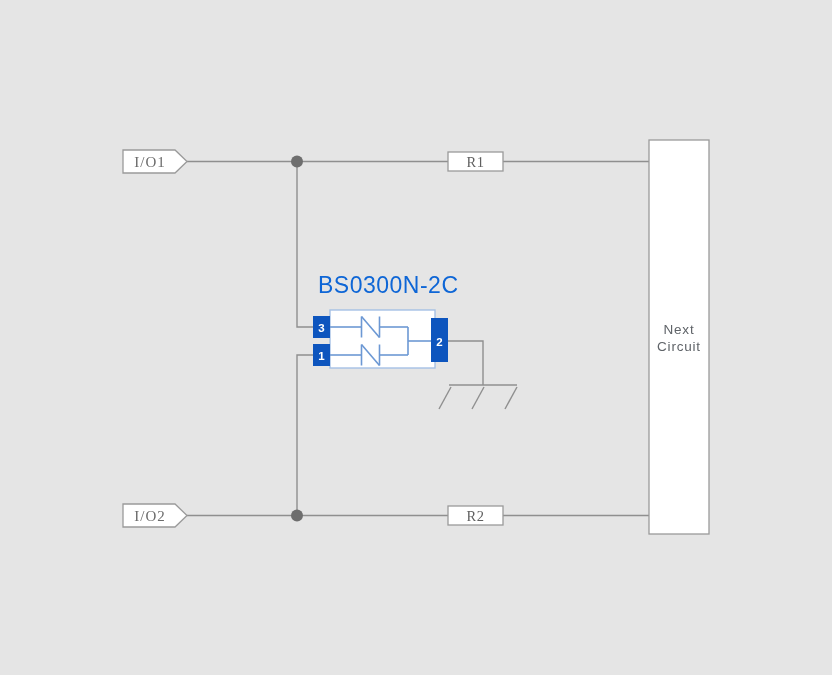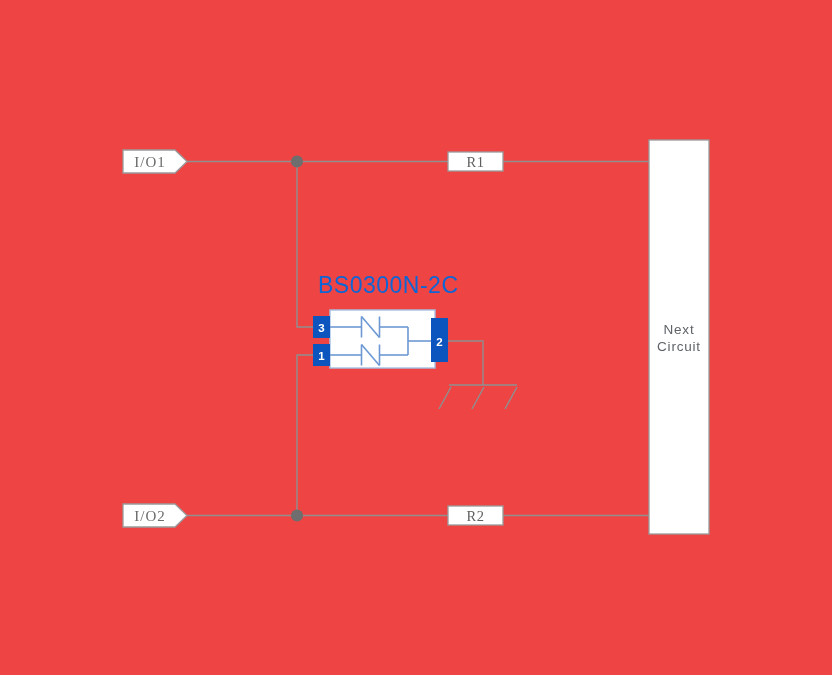--- a/index.html
+++ b/index.html
@@ -1,19 +1,19 @@
 <!DOCTYPE html>
 <html><head>
 <meta charset="utf-8">
 <style>
   html,body{margin:0;padding:0;background:#ffffff;}
   .canvas{
     position:relative;
     width:832px;height:675px;
-    background:#ef4444;
+    background:#e5e5e5;
     font-family:"Liberation Sans", sans-serif;
     overflow:hidden;
   }
   svg{display:block;}
   text{user-select:none;}
   .io-label{
     font-family:"Liberation Serif", serif;
     font-size:15px;
     fill:#6b6b6b;
     letter-spacing:1px;

